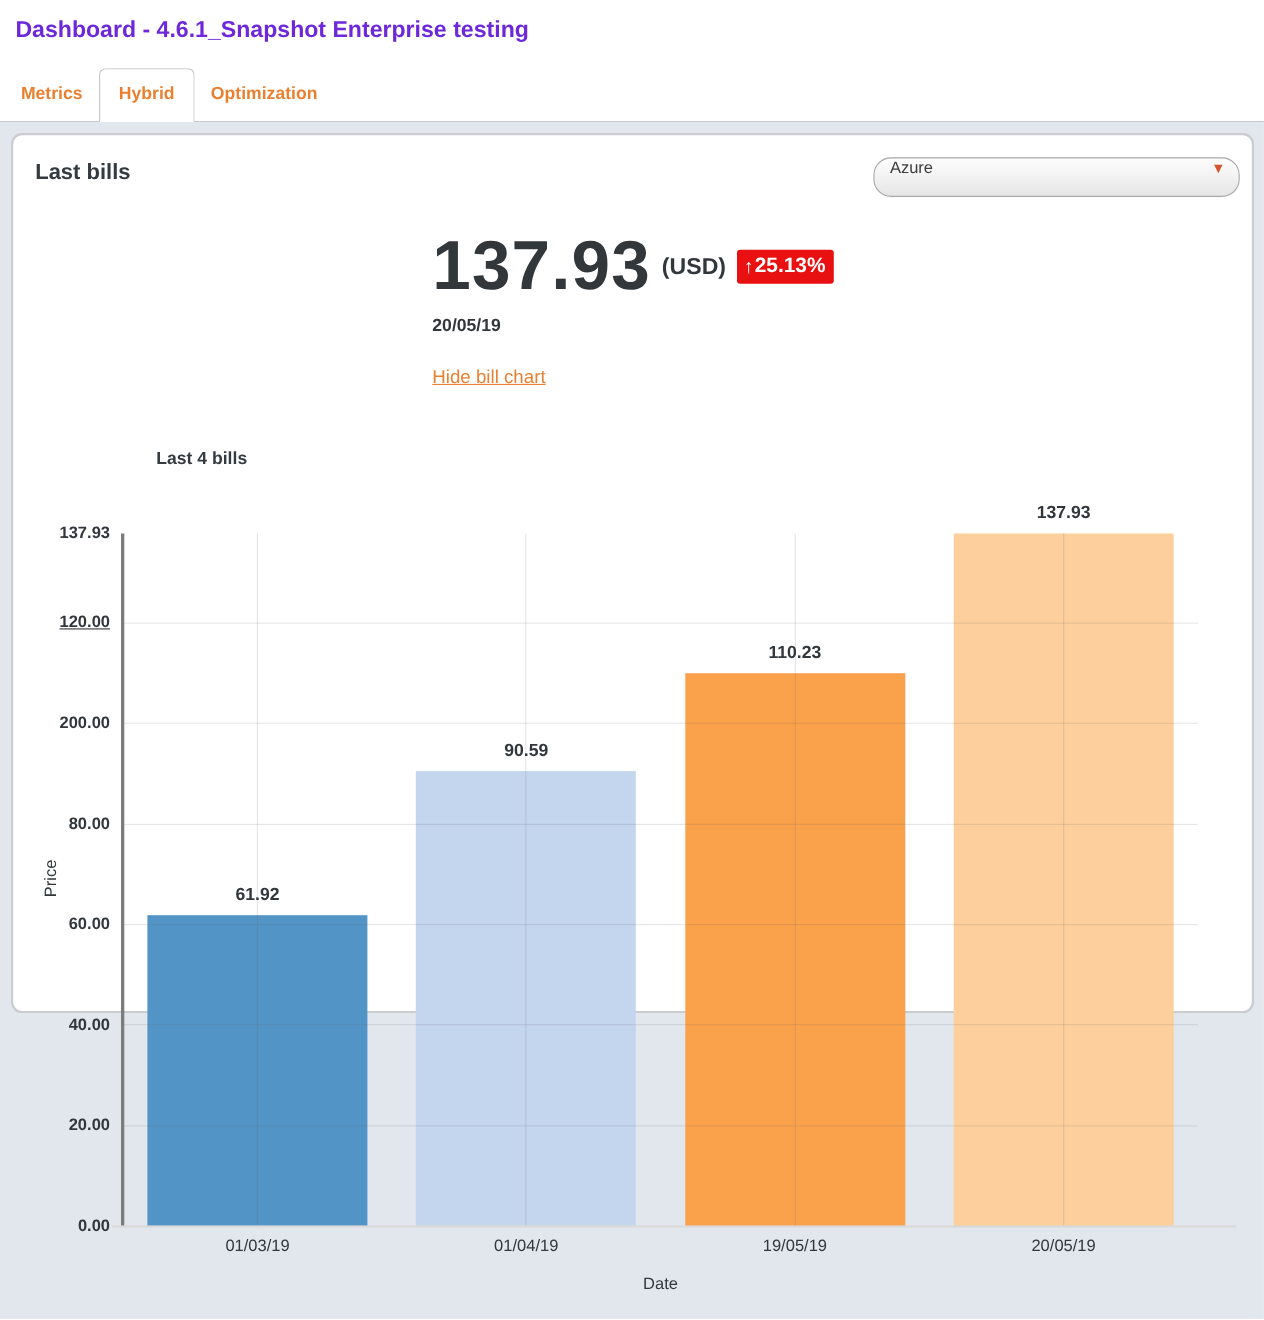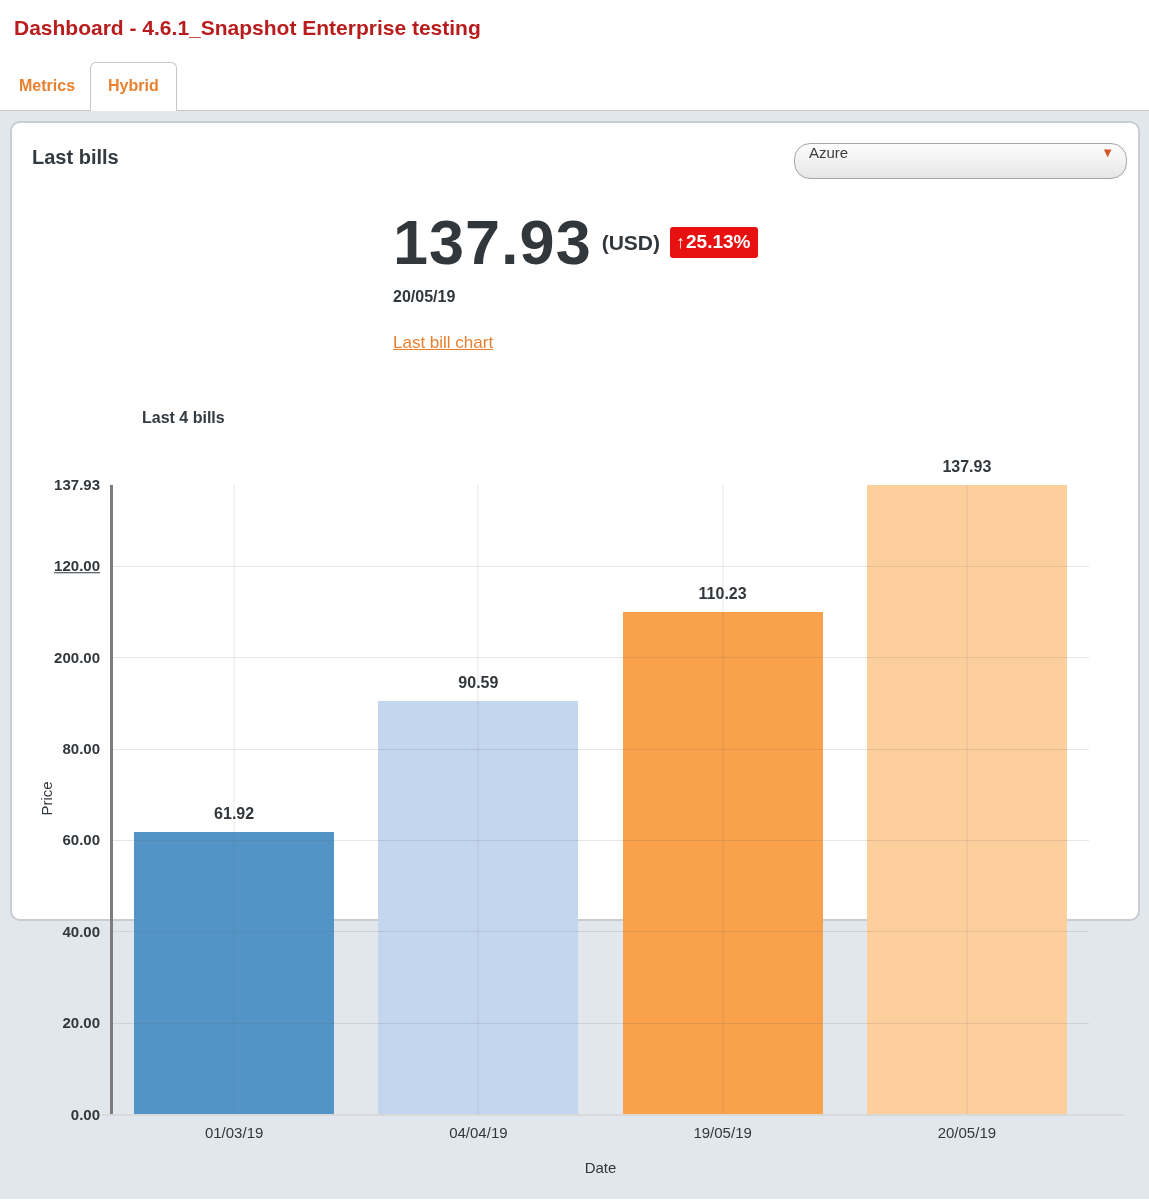--- a/index.html
+++ b/index.html
@@ -1,19 +1,19 @@
 <!DOCTYPE html>
 <html><head>
 <meta charset="utf-8">
 <style>
   * { box-sizing: border-box; margin: 0; padding: 0; }
   html, body { width: 1149px; height: 1200px; background: #fff; font-family: "Liberation Sans", sans-serif; color: #32383e; overflow: hidden; }
 
   
-  .page-title { padding: 16px 0 0 14px; font-size: 21px; font-weight: bold; color: #b91c1c; }
+  .page-title { padding: 16px 0 0 14px; font-size: 21px; font-weight: bold; color: #6d28d9; }
 
   
   .tab-bar { display: flex; align-items: flex-end; margin-top: 20px; border-bottom: 1px solid #c6c6c6; height: 51px; padding-left: 4px; }
   .tab { padding: 14px 15px 15px 15px; font-size: 16px; font-weight: bold; color: #e8802f; cursor: pointer; white-space: nowrap; }
   .tab.active { background: #fff; border: 1px solid #c6c6c6; border-bottom: none; border-radius: 6px 6px 0 0; margin-bottom: -1px; padding: 14px 17px 16px 17px; }
 
   
   .content-section { background: #e2e7ee; height: 1088px; padding: 10px 9px 0 10px; }
   .panel { background: #fff; border: 2px solid #c9cdd2; border-radius: 10px; height: 800px; position: relative; }
 
@@ -50,20 +50,21 @@
   .x-axis-title { position: absolute; top: calc(100% + 44px); left: 0; right: 0; text-align: center; font-size: 15px; color: #32373c; }
 </style>
 </head>
 <body>
 
 <div class="page-title">Dashboard - 4.6.1_Snapshot Enterprise testing</div>
 
 <div class="tab-bar">
   <div class="tab">Metrics</div>
   <div class="tab active">Hybrid</div>
+  <div class="tab">Optimization</div>
 </div>
 
 <div class="content-section">
   <div class="panel">
 
     <div class="panel-header">
       <div class="panel-title">Last bills</div>
       <div class="dropdown">
         <span class="dropdown-value">Azure</span>
         <span class="dropdown-caret">▼</span>
@@ -73,21 +74,21 @@
     <div class="summary">
       <div class="amount-row">
         <span class="amount">137.93</span>
         <span class="currency">(USD)</span>
         <span class="badge">
           <span class="arrow">↑</span>
           <span>25.13%</span>
         </span>
       </div>
       <div class="summary-date">20/05/19</div>
-      <a class="hide-link">Last bill chart</a>
+      <a class="hide-link">Hide bill chart</a>
     </div>
 
     <div class="chart-title">Last 4 bills</div>
 
     <div class="chart-wrap">
       <div class="plot">
         <div class="y-axis-line"></div>
         <div class="x-base-line"></div>
         <div class="y-axis-title">Price</div>
         <div class="x-axis-title">Date</div>
@@ -105,21 +106,21 @@
           <div class="grid-h" style="bottom: 548.104px;"></div>
           <div class="ytick" style="bottom: 548.104px; text-decoration: underline;">120.00</div>
           <div class="ytick" style="bottom: 630px;">137.93</div>
           <div class="grid-v" style="left: 12.5%;"></div>
           <div class="bar" style="left: 12.5%; height: 282.822px; background: rgb(83, 148, 198);"></div>
           <div class="bar-label" style="left: 12.5%; bottom: 291.822px;">61.92</div>
           <div class="xtick" style="left: 0%;">01/03/19</div>
           <div class="grid-v" style="left: 37.5%;"></div>
           <div class="bar" style="left: 37.5%; height: 413.773px; background: rgb(196, 213, 238);"></div>
           <div class="bar-label" style="left: 37.5%; bottom: 422.773px;">90.59</div>
-          <div class="xtick" style="left: 25%;">04/04/19</div>
+          <div class="xtick" style="left: 25%;">01/04/19</div>
           <div class="grid-v" style="left: 62.5%;"></div>
           <div class="bar" style="left: 62.5%; height: 503.479px; background: rgb(249, 161, 75);"></div>
           <div class="bar-label" style="left: 62.5%; bottom: 512.479px; margin-top: 16px;">110.23</div>
           <div class="xtick" style="left: 50%;">19/05/19</div>
           <div class="grid-v" style="left: 87.5%;"></div>
           <div class="bar" style="left: 87.5%; height: 630px; background: rgb(253, 207, 157);"></div>
           <div class="bar-label" style="left: 87.5%; bottom: 639px;">137.93</div>
           <div class="xtick" style="left: 75%;">20/05/19</div>
         </div>
     </div>

